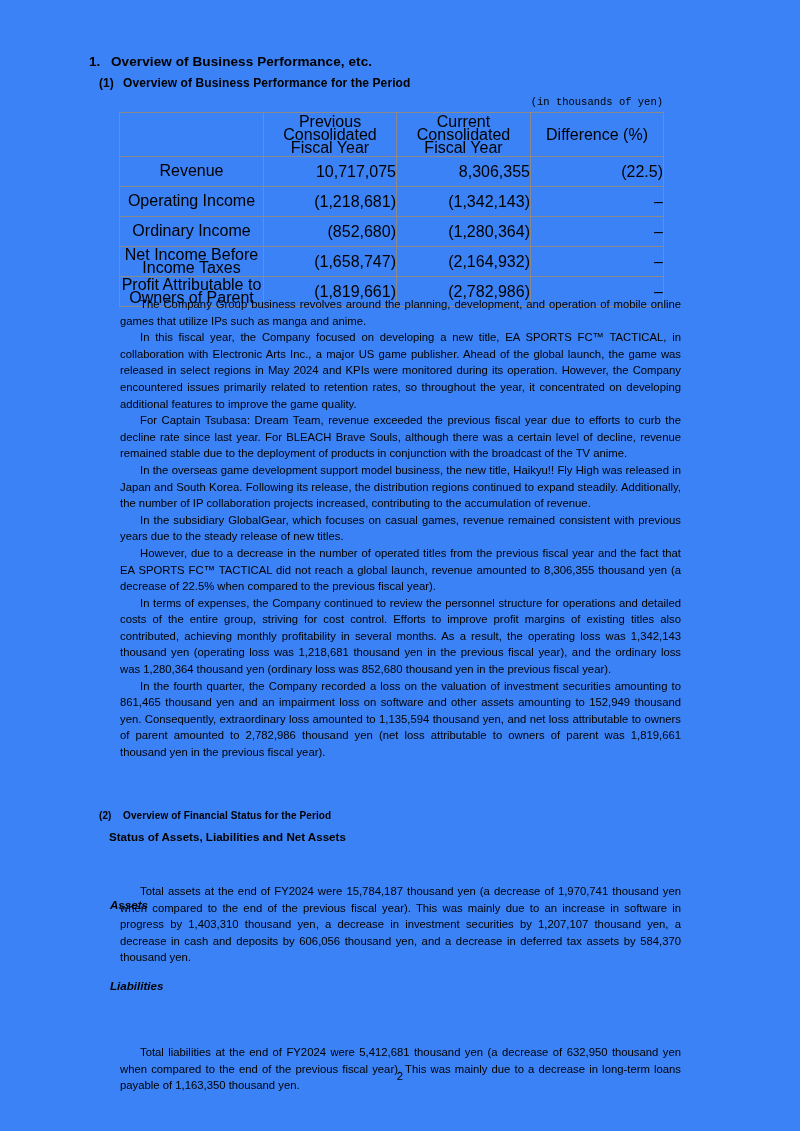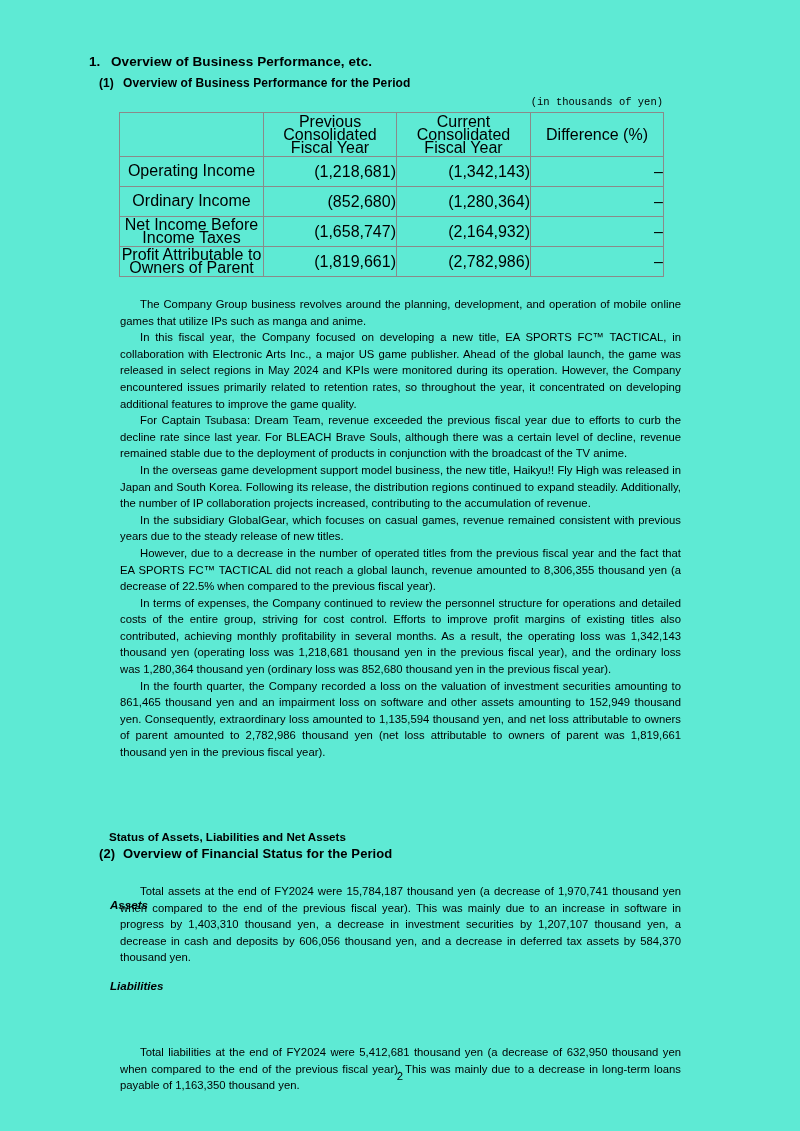--- a/index.html
+++ b/index.html
@@ -4,21 +4,21 @@
 <style>
   html, body {
     margin: 0;
     padding: 0;
     background: #ffffff;
   }
   .page {
     position: relative;
     width: 800px;
     height: 1131px;
-    background: #5eead4;
+    background: #3b82f6;
     box-sizing: border-box;
     font-family: "Liberation Sans", sans-serif;
     color: #000000;
     overflow: hidden;
   }
   .content {
     position: absolute;
     left: 0;
     top: 0;
     width: 800px;
@@ -115,25 +115,24 @@
     text-indent: 20px;
   }
 
   #para-block-1 { top: 296px; }
 
   
   .h-sub2 {
     position: absolute;
     left: 99px;
     top: 810px;
-    font-size: 13px;
+    font-size: 10px;
     font-weight: bold;
     letter-spacing: 0.1px;
     white-space: nowrap;
-    margin-top: 36px;
   }
   .h-sub2 .num { display: inline-block; width: 24px; }
 
   .h-sub3 {
     position: absolute;
     left: 109px;
     top: 830px;
     font-size: 11.6px;
     font-weight: bold;
     white-space: nowrap;
@@ -196,20 +195,28 @@
           <td>
             <div>Current Consolidated</div>
             <div>Fiscal Year</div>
           </td>
           <td>
             <div>Difference (%)</div>
           </td>
         </tr>
       </thead>
       <tbody>
+        <tr>
+          <td class="cell-label">
+            <div>Revenue</div>
+          </td>
+          <td class="cell-num">10,717,075</td>
+          <td class="cell-num">8,306,355</td>
+          <td class="cell-num">(22.5)</td>
+        </tr>
         <tr>
           <td class="cell-label">
             <div>Operating Income</div>
           </td>
           <td class="cell-num">(1,218,681)</td>
           <td class="cell-num">(1,342,143)</td>
           <td class="cell-dash">–</td>
         </tr>
         <tr>
           <td class="cell-label">

